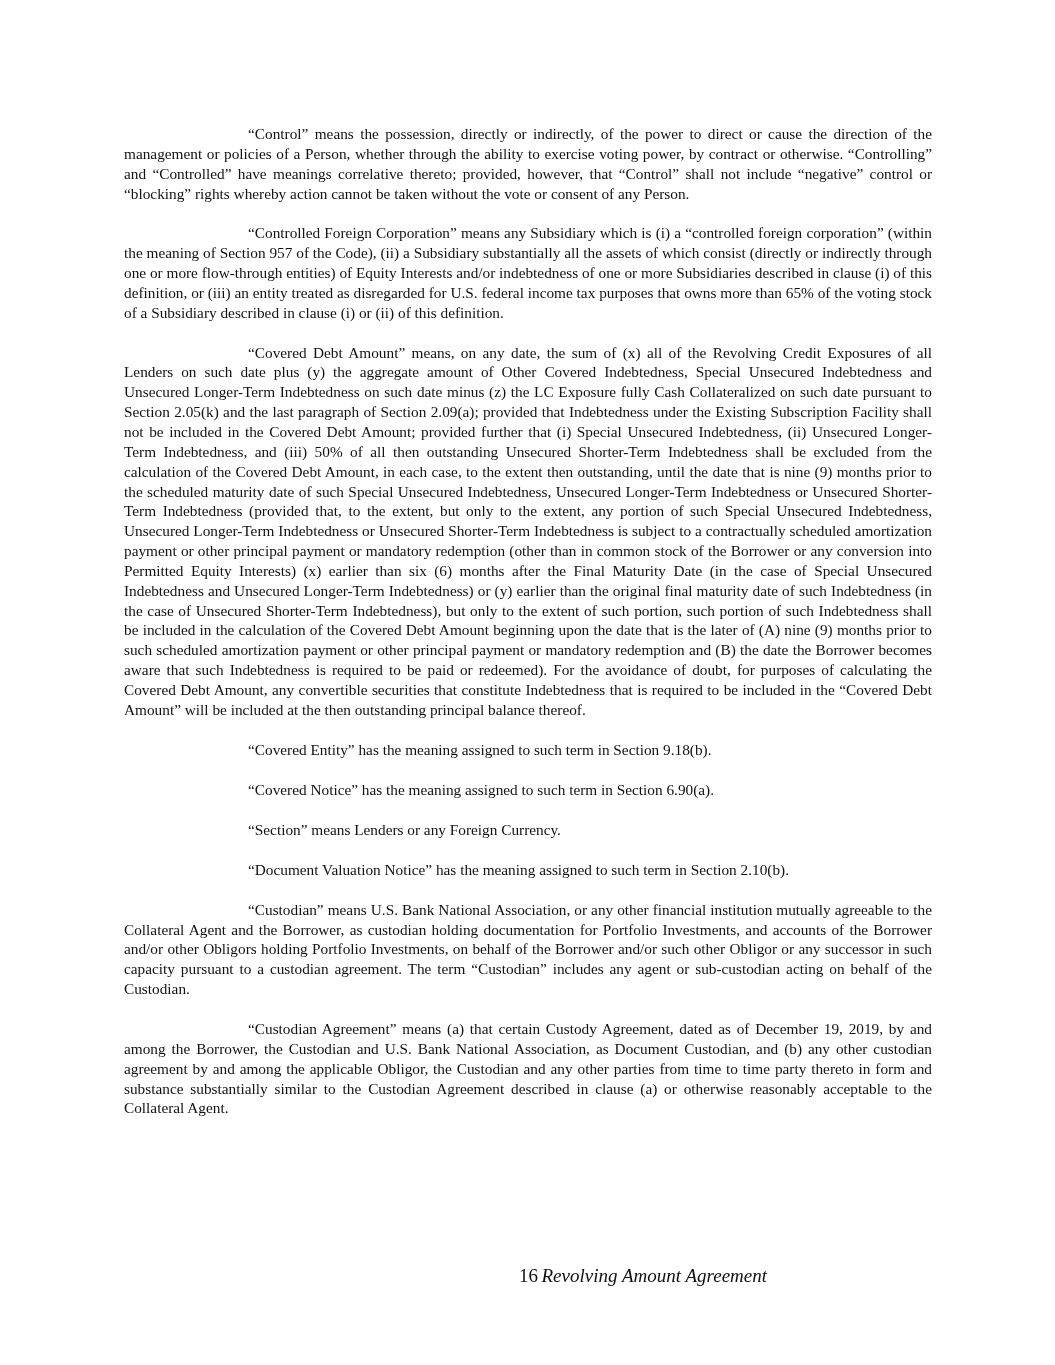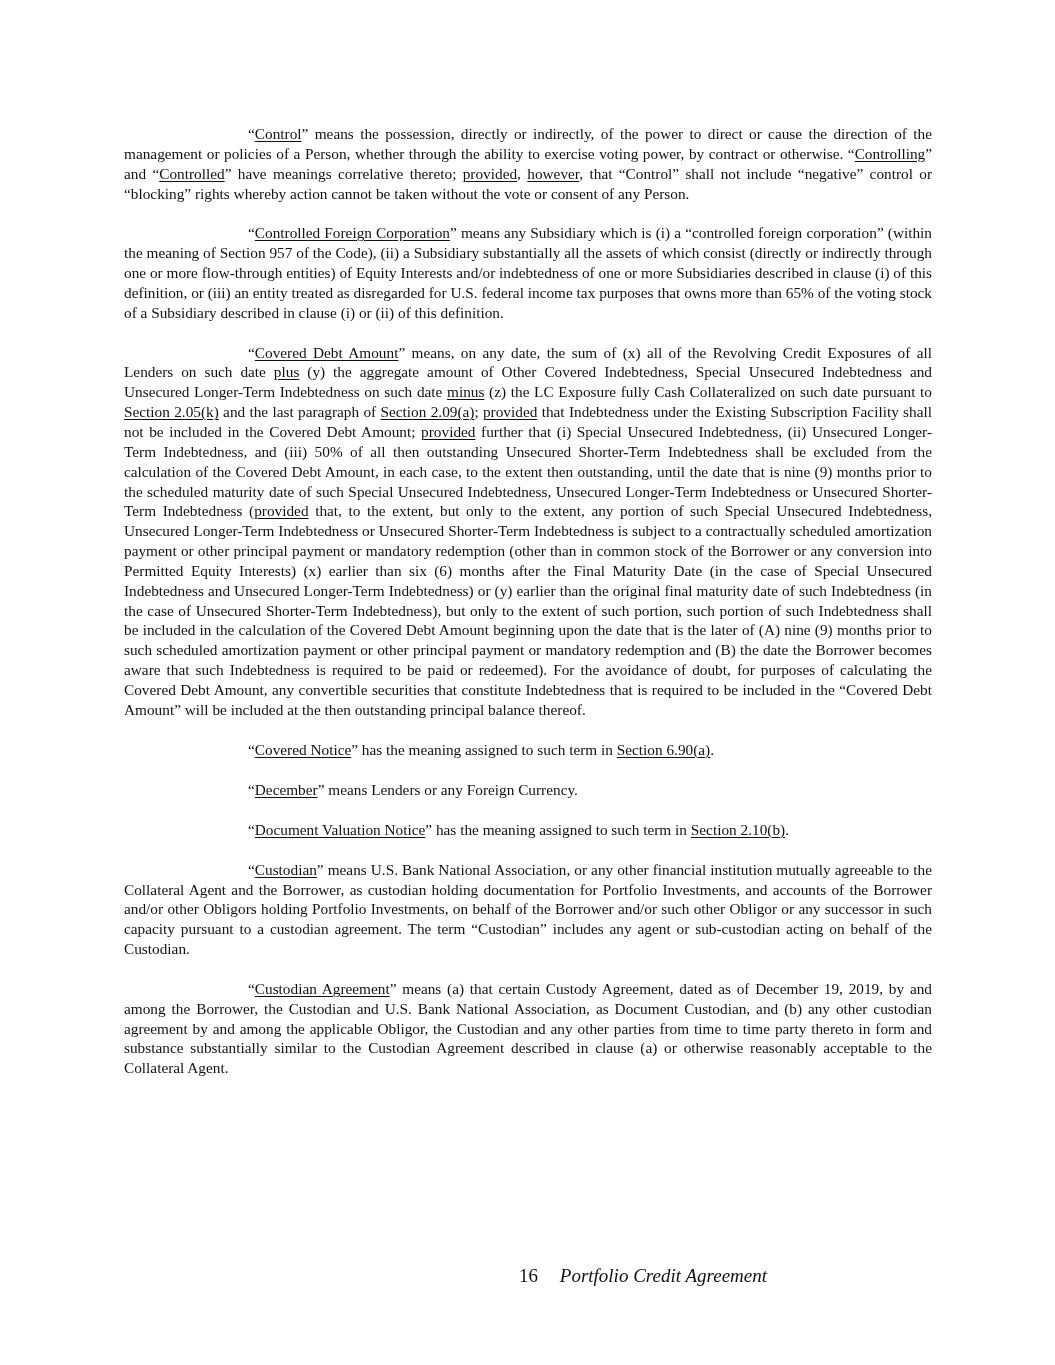--- a/index.html
+++ b/index.html
@@ -4,38 +4,39 @@
   <style>
     html, body { margin: 0; padding: 0; background: #ffffff; }
     body { width: 1055px; height: 1365px; position: relative; overflow: hidden; }
     .page {
       position: absolute; left: 124px; top: 124px; width: 808px;
       font-family: "Liberation Serif", serif; font-size: 15.3px; line-height: 19.85px;
       color: #111111; text-align: justify;
     }
     .para { margin: 0 0 20px 0; text-indent: 124px; }
     .para.short { margin-bottom: 20.2px; }
-    .u { text-decoration: underline; text-underline-offset: 2px; text-decoration-thickness: 1px; }
+    .u { text-underline-offset: 2px; text-decoration-thickness: 1px; }
     .footer {
       position: absolute; top: 1265px; left: 0; width: 890px; height: 24px;
       font-family: "Liberation Serif", serif; font-size: 19px; color: #111111;
     }
     .page-number { position: absolute; left: 519px; top: 0; }
     .footer-title { position: absolute; right: 123px; top: 0; font-style: italic; }
   </style>
 </head>
 <body>
 
 <div class="page" id="doc-body">
     <p class="para"><span>“</span><span class="u">Control</span><span>” means the possession, directly or indirectly, of the power to direct or cause the direction of the management or policies of a Person, whether through the ability to exercise voting power, by contract or otherwise.  “</span><span class="u">Controlling</span><span>” and “</span><span class="u">Controlled</span><span>” have meanings correlative thereto; </span><span class="u">provided</span><span>, </span><span class="u">however</span><span>, that “Control” shall not include “negative” control or “blocking” rights whereby action cannot be taken without the vote or consent of any Person.</span></p>
     <p class="para"><span>“</span><span class="u">Controlled Foreign Corporation</span><span>” means any Subsidiary which is (i) a “controlled foreign corporation” (within the meaning of Section 957 of the Code), (ii) a Subsidiary substantially all the assets of which consist (directly or indirectly through one or more flow-through entities) of Equity Interests and/or indebtedness of one or more Subsidiaries described in clause (i) of this definition, or (iii) an entity treated as disregarded for U.S. federal income tax purposes that owns more than 65% of the voting stock of a Subsidiary described in clause (i) or (ii) of this definition.</span></p>
     <p class="para"><span>“</span><span class="u">Covered Debt Amount</span><span>” means, on any date, the sum of (x) all of the Revolving Credit Exposures of all Lenders on such date </span><span class="u">plus</span><span> (y) the aggregate amount of Other Covered Indebtedness, Special Unsecured Indebtedness and Unsecured Longer-Term Indebtedness on such date </span><span class="u">minus</span><span> (z) the LC Exposure fully Cash Collateralized on such date pursuant to </span><span class="u">Section 2.05(k)</span><span> and the last paragraph of </span><span class="u">Section 2.09(a)</span><span>; </span><span class="u">provided</span><span> that Indebtedness under the Existing Subscription Facility shall not be included in the Covered Debt Amount; </span><span class="u">provided</span><span> further that (i) Special Unsecured Indebtedness, (ii) Unsecured Longer-Term Indebtedness, and (iii) 50% of all then outstanding Unsecured Shorter-Term Indebtedness shall be excluded from the calculation of the Covered Debt Amount, in each case, to the extent then outstanding, until the date that is nine (9) months prior to the scheduled maturity date of such Special Unsecured Indebtedness, Unsecured Longer-Term Indebtedness or Unsecured Shorter-Term Indebtedness (</span><span class="u">provided</span><span> that, to the extent, but only to the extent, any portion of such Special Unsecured Indebtedness, Unsecured Longer-Term Indebtedness or Unsecured Shorter-Term Indebtedness is subject to a contractually scheduled amortization payment or other principal payment or mandatory redemption (other than in common stock of the Borrower or any conversion into Permitted Equity Interests) (x) earlier than six (6) months after the Final Maturity Date (in the case of Special Unsecured Indebtedness and Unsecured Longer-Term Indebtedness) or (y) earlier than the original final maturity date of such Indebtedness (in the case of Unsecured Shorter-Term Indebtedness), but only to the extent of such portion, such portion of such Indebtedness shall be included in the calculation of the Covered Debt Amount beginning upon the date that is the later of (A) nine (9) months prior to such scheduled amortization payment or other principal payment or mandatory redemption and (B) the date the Borrower becomes aware that such Indebtedness is required to be paid or redeemed).  For the avoidance of doubt, for purposes of calculating the Covered Debt Amount, any convertible securities that constitute Indebtedness that is required to be included in the “Covered Debt Amount” will be included at the then outstanding principal balance thereof.</span></p>
+    <p class="para short"><span>“</span><span class="u">Covered Entity</span><span>” has the meaning assigned to such term in </span><span class="u">Section 9.18(b)</span><span>.</span></p>
     <p class="para short"><span>“</span><span class="u">Covered Notice</span><span>” has the meaning assigned to such term in </span><span class="u">Section 6.90(a)</span><span>.</span></p>
-    <p class="para short"><span>“</span><span class="u">December</span><span>” means Lenders or any Foreign Currency.</span></p>
+    <p class="para short"><span>“</span><span class="u">Section</span><span>” means Lenders or any Foreign Currency.</span></p>
     <p class="para short"><span>“</span><span class="u">Document Valuation Notice</span><span>” has the meaning assigned to such term in </span><span class="u">Section 2.10(b)</span><span>.</span></p>
     <p class="para"><span>“</span><span class="u">Custodian</span><span>” means U.S. Bank National Association, or any other financial institution mutually agreeable to the Collateral Agent and the Borrower, as custodian holding documentation for Portfolio Investments, and accounts of the Borrower and/or other Obligors holding Portfolio Investments, on behalf of the Borrower and/or such other Obligor or any successor in such capacity pursuant to a custodian agreement. The term “Custodian” includes any agent or sub-custodian acting on behalf of the Custodian.</span></p>
     <p class="para"><span>“</span><span class="u">Custodian Agreement</span><span>” means (a) that certain Custody Agreement, dated as of December 19, 2019, by and among the Borrower,  the Custodian and U.S. Bank National Association, as Document Custodian, and (b) any other custodian agreement by and among the applicable Obligor, the Custodian and any other parties from time to time party thereto in form and substance substantially similar to the Custodian Agreement described in clause (a) or otherwise reasonably acceptable to the Collateral Agent.</span></p>
   </div>
 
 <div class="footer">
   <span class="page-number">16</span>
-  <span class="footer-title">Portfolio Credit Agreement</span>
+  <span class="footer-title">Revolving Amount Agreement</span>
 </div>
 
 </body></html>

